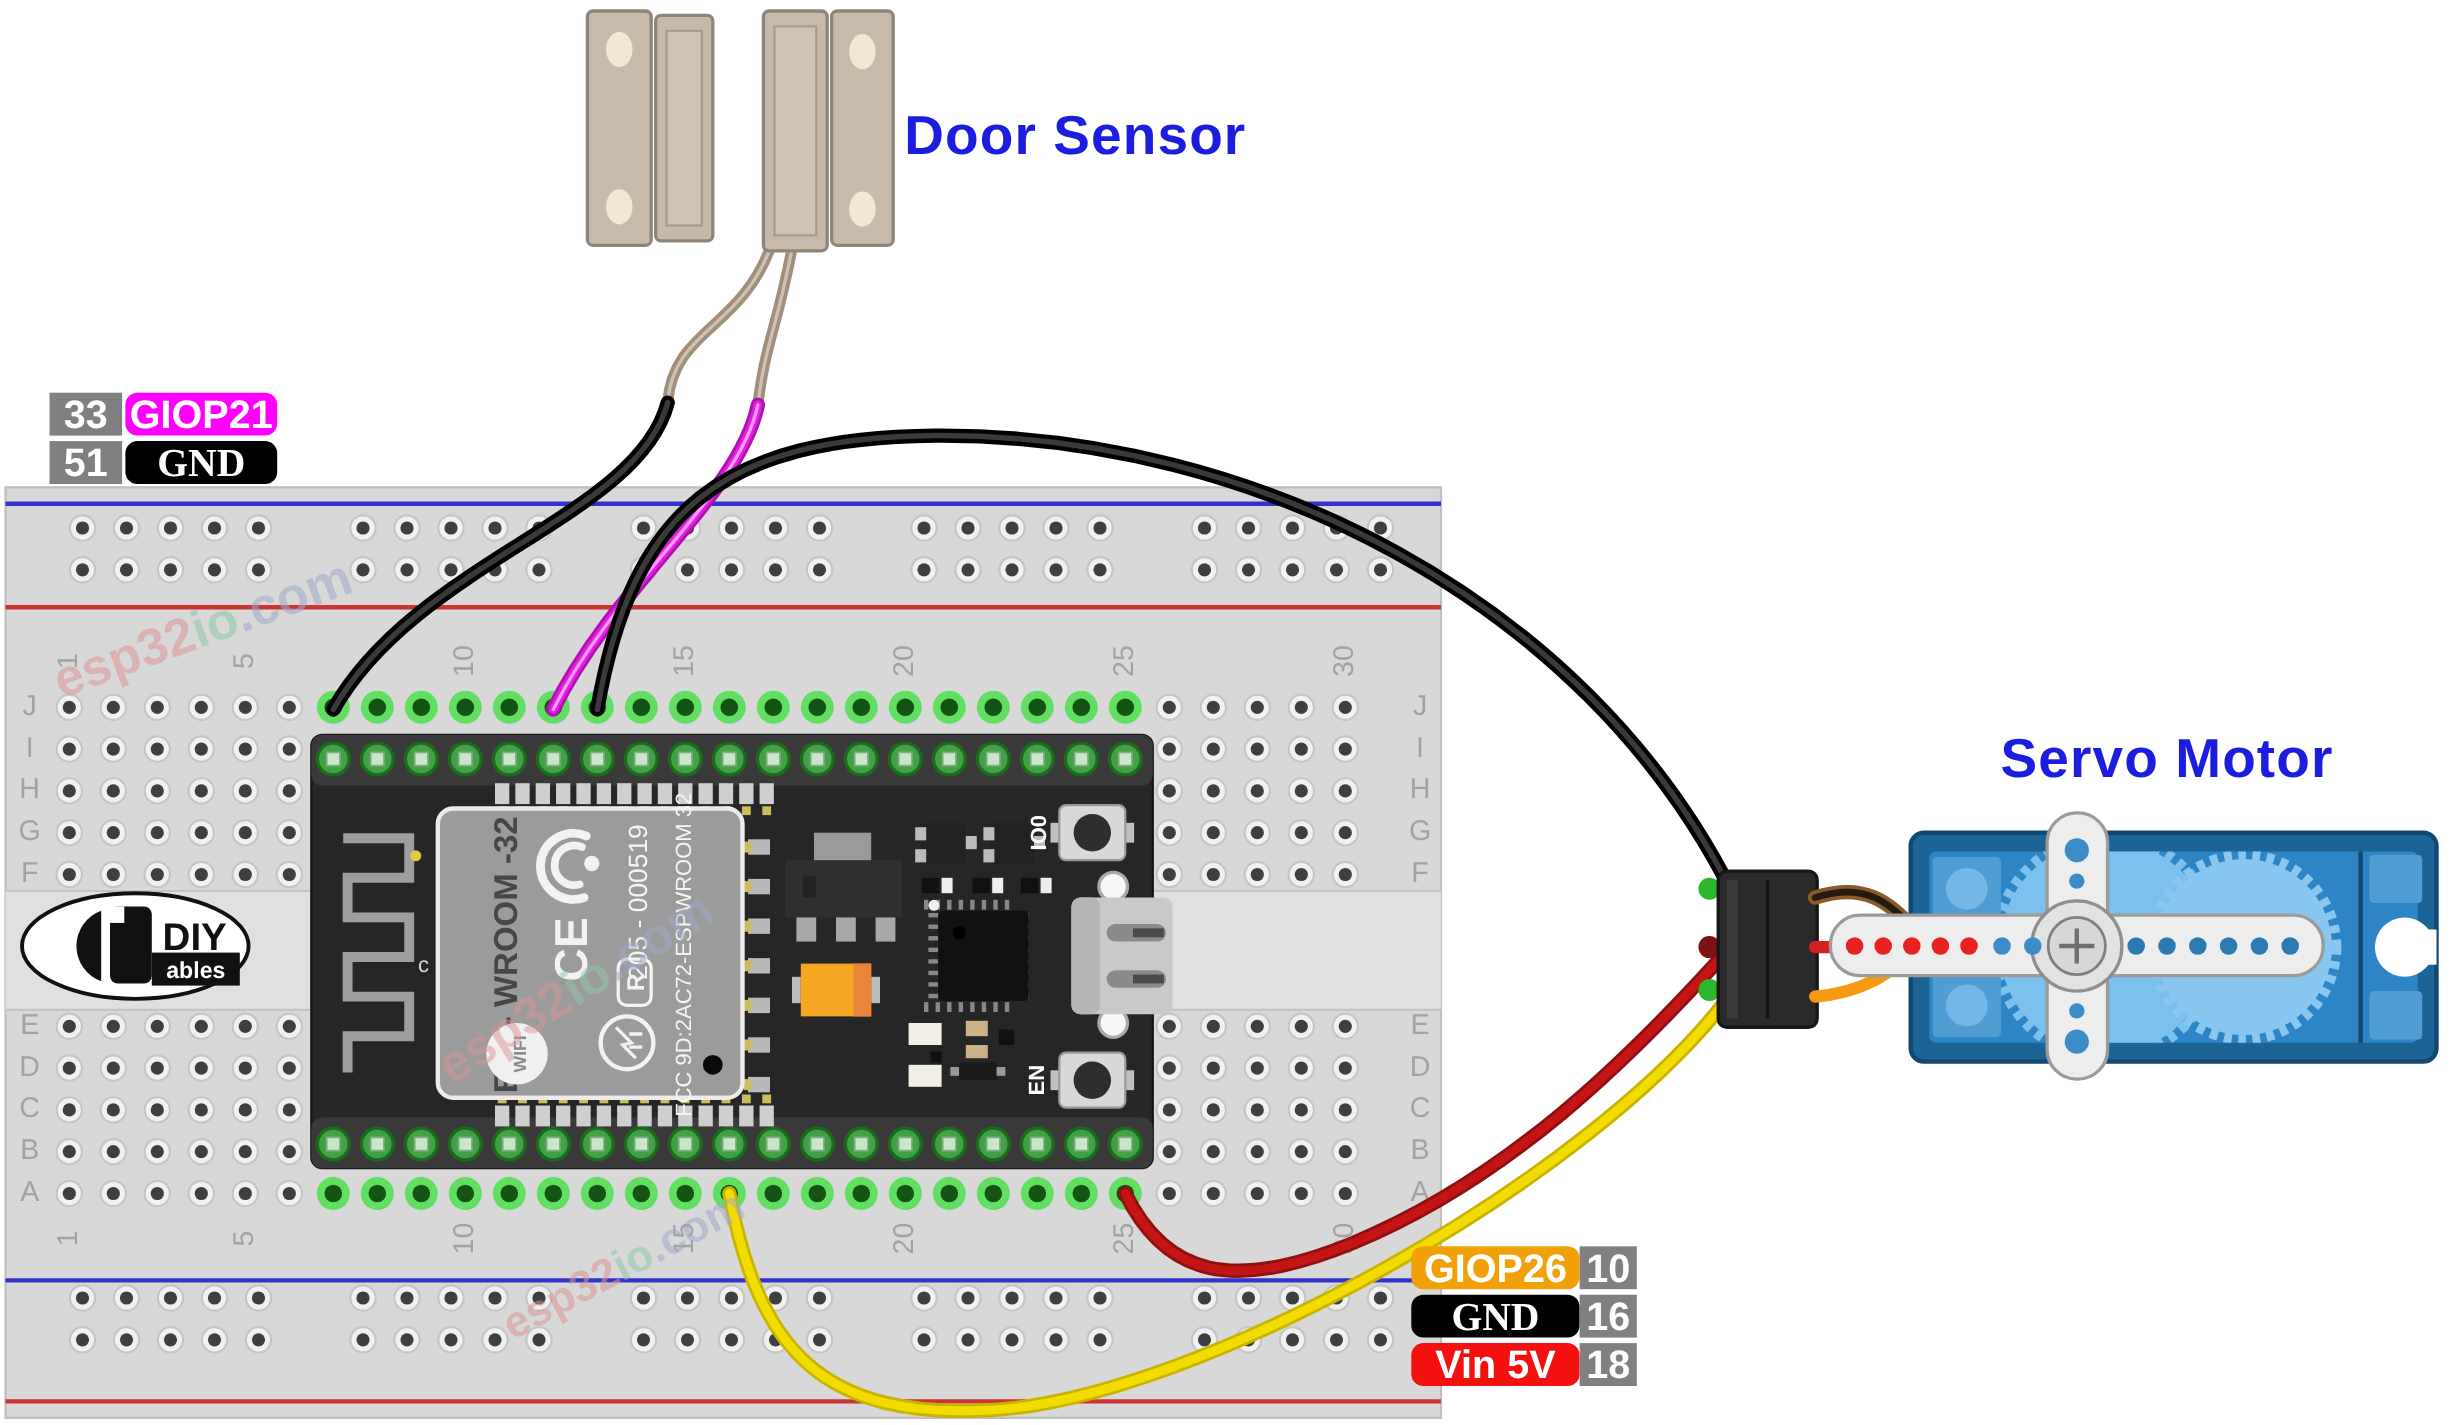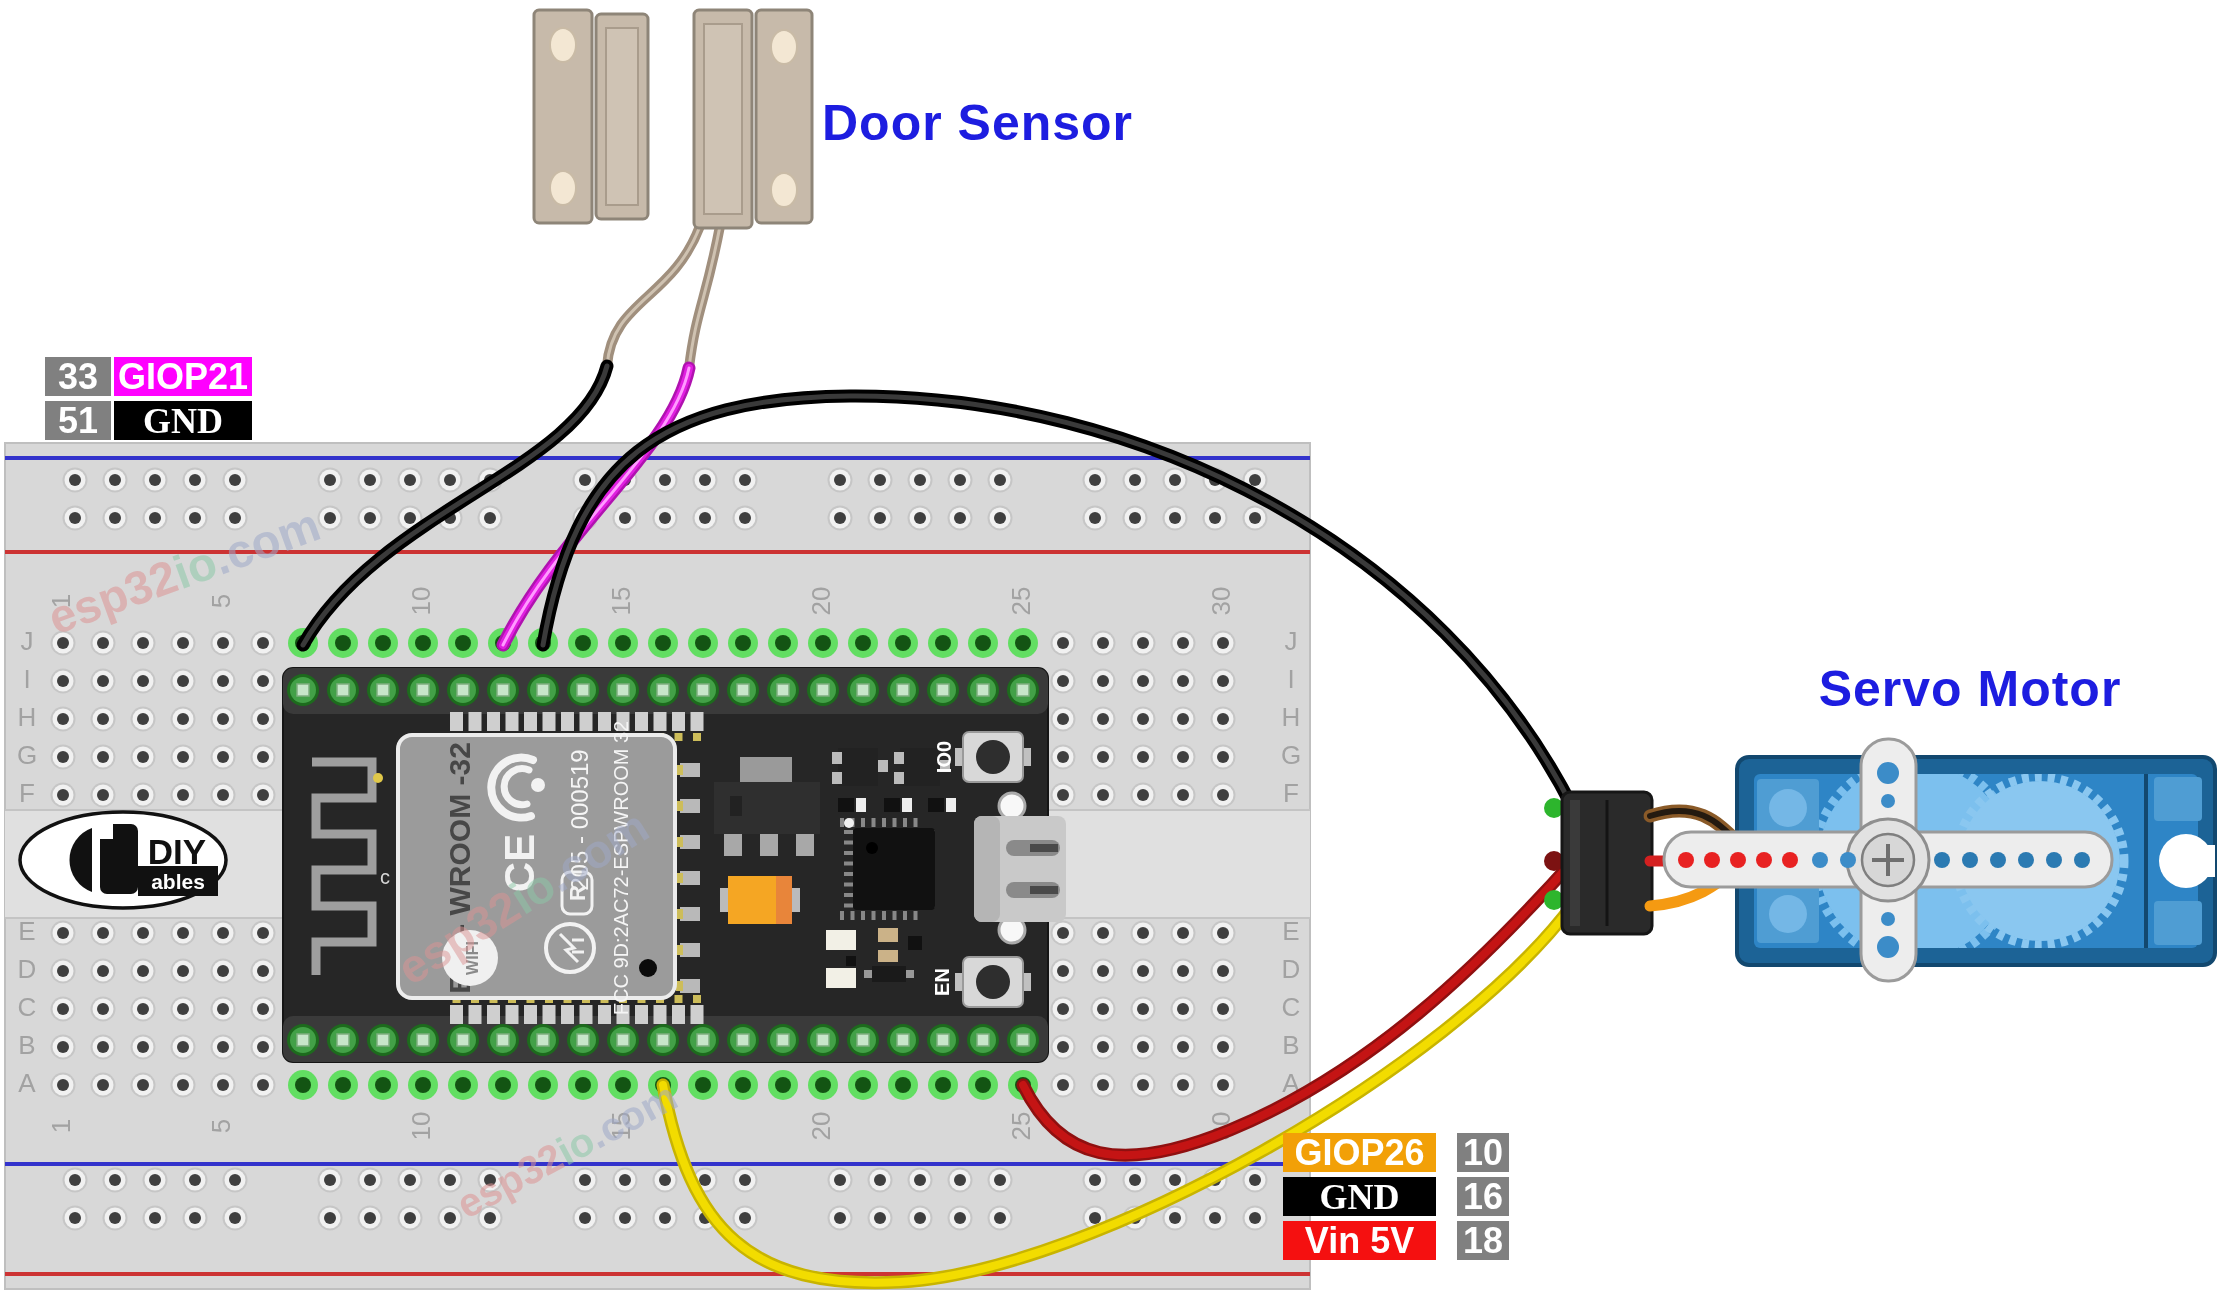--- a/index.html
+++ b/index.html
@@ -7,26 +7,26 @@
          font-family:"Liberation Sans", sans-serif;}
   svg{font-family:"Liberation Sans", sans-serif;}
   .overlay{position:absolute;left:0;top:0;width:2234px;height:1295px;pointer-events:none;}
   .fig-label{position:absolute;font-weight:bold;font-size:50px;color:var(--label-blue);letter-spacing:1px;white-space:nowrap;}
   #door-label{left:822px;top:94px;}
   #servo-label{left:1800px;top:660px;width:340px;text-align:center;}
   .tagcol{position:absolute;display:flex;flex-direction:column;gap:5px;}
   #tags-left{left:45px;top:357px;}
   #tags-right{left:1283px;top:1133px;}
   .tagrow{display:flex;gap:3px;height:39px;}
-  #tags-right .tagrow{gap:21px;height:39px;}
+  #tags-right .tagrow{gap:0;height:39px;}
   .tag{display:flex;align-items:center;justify-content:center;color:#fff;font-weight:bold;
        font-size:36px;height:39px;}
   .tag.num{width:66px;background:var(--tag-gray);}
   #tags-right .tag.num{width:52px;}
-  .tag.sig{width:138px;}
+  .tag.sig{width:138px;border-radius:11px;}
   #tags-right .tag.sig{width:153px;}
   .sig.magenta{background:var(--tag-magenta);}
   .sig.black{background:var(--tag-black);font-family:Liberation Serif, serif;}
   .sig.orange{background:var(--tag-orange);}
   .sig.red{background:var(--tag-red);}
   #url-box{position:absolute;left:42px;top:1190px;background:#ffffff;border:1px solid #e2e2e2;
            padding:3px 14px 7px 14px;font-size:47px;font-weight:bold;font-style:italic;white-space:nowrap;}
   #url-box .navy{color:var(--url-navy);} #url-box .red{color:var(--url-red);}
   #url-box .green{color:var(--url-green);} #url-box .dot{color:#111;}
   .wm{position:absolute;font-size:47px;font-weight:bold;opacity:.55;transform-origin:left center;white-space:nowrap;}

